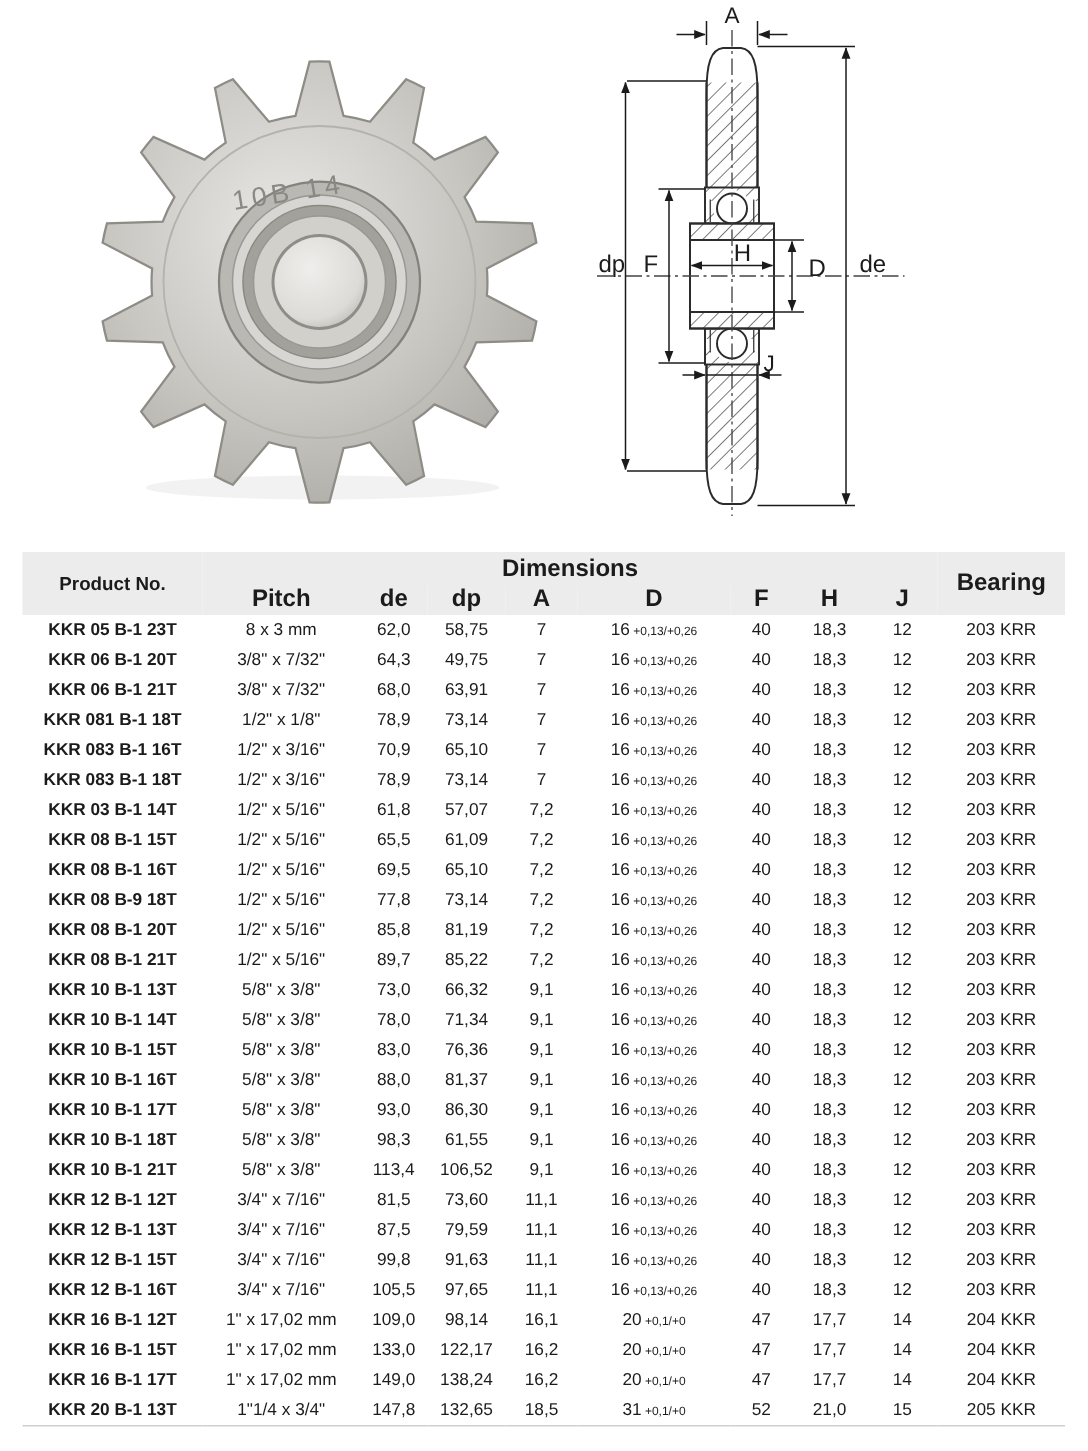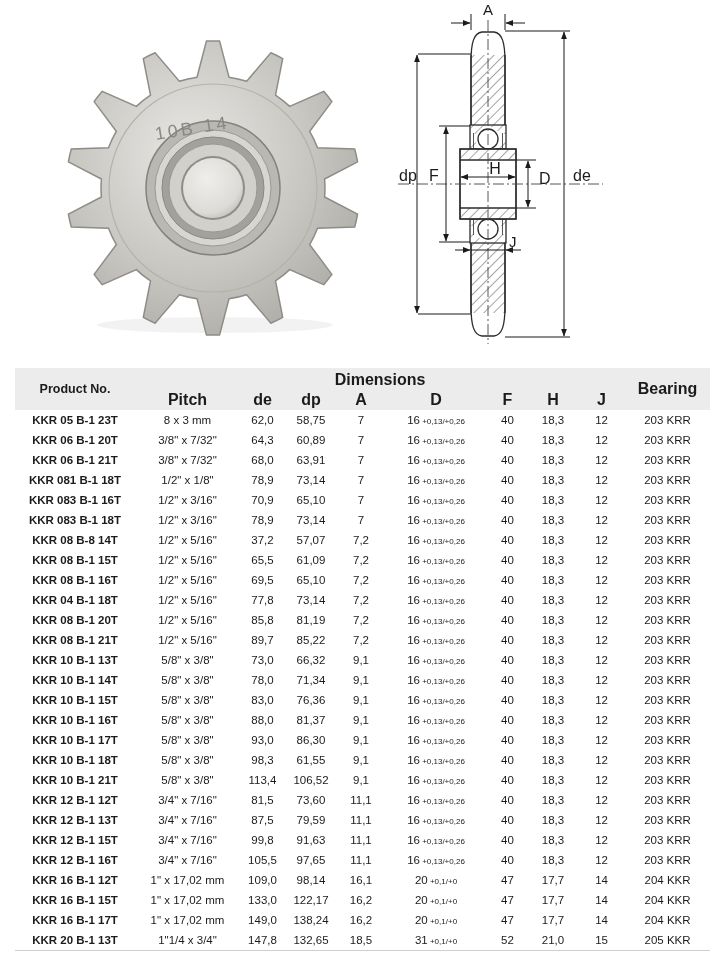--- a/index.html
+++ b/index.html
@@ -188,21 +188,21 @@
           <td><span>16</span><span class="tol"> +0,13/+0,26</span></td>
           <td>40</td>
           <td>18,3</td>
           <td>12</td>
           <td>203 KRR</td>
         </tr>
         <tr>
           <td class="c-prod">KKR 06 B-1 20T</td>
           <td>3/8" x 7/32"</td>
           <td>64,3</td>
-          <td>60,89</td>
+          <td>49,75</td>
           <td>7</td>
           <td><span>16</span><span class="tol"> +0,13/+0,26</span></td>
           <td>40</td>
           <td>18,3</td>
           <td>12</td>
           <td>203 KRR</td>
         </tr>
         <tr>
           <td class="c-prod">KKR 06 B-1 21T</td>
           <td>3/8" x 7/32"</td>
@@ -245,23 +245,23 @@
           <td>78,9</td>
           <td>73,14</td>
           <td>7</td>
           <td><span>16</span><span class="tol"> +0,13/+0,26</span></td>
           <td>40</td>
           <td>18,3</td>
           <td>12</td>
           <td>203 KRR</td>
         </tr>
         <tr>
-          <td class="c-prod">KKR 08 B-8 14T</td>
+          <td class="c-prod">KKR 03 B-1 14T</td>
           <td>1/2" x 5/16"</td>
-          <td>37,2</td>
+          <td>61,8</td>
           <td>57,07</td>
           <td>7,2</td>
           <td><span>16</span><span class="tol"> +0,13/+0,26</span></td>
           <td>40</td>
           <td>18,3</td>
           <td>12</td>
           <td>203 KRR</td>
         </tr>
         <tr>
           <td class="c-prod">KKR 08 B-1 15T</td>
@@ -281,21 +281,21 @@
           <td>69,5</td>
           <td>65,10</td>
           <td>7,2</td>
           <td><span>16</span><span class="tol"> +0,13/+0,26</span></td>
           <td>40</td>
           <td>18,3</td>
           <td>12</td>
           <td>203 KRR</td>
         </tr>
         <tr>
-          <td class="c-prod">KKR 04 B-1 18T</td>
+          <td class="c-prod">KKR 08 B-9 18T</td>
           <td>1/2" x 5/16"</td>
           <td>77,8</td>
           <td>73,14</td>
           <td>7,2</td>
           <td><span>16</span><span class="tol"> +0,13/+0,26</span></td>
           <td>40</td>
           <td>18,3</td>
           <td>12</td>
           <td>203 KRR</td>
         </tr>

